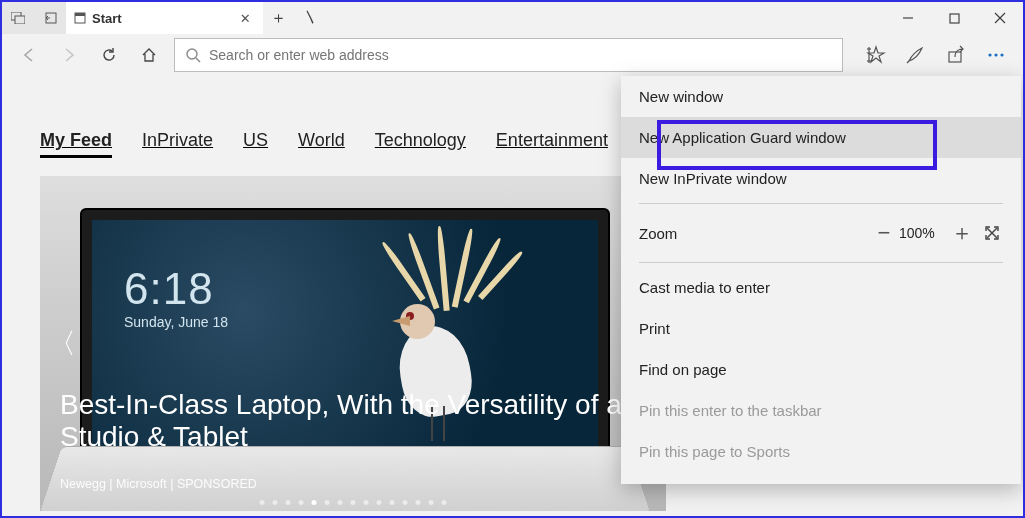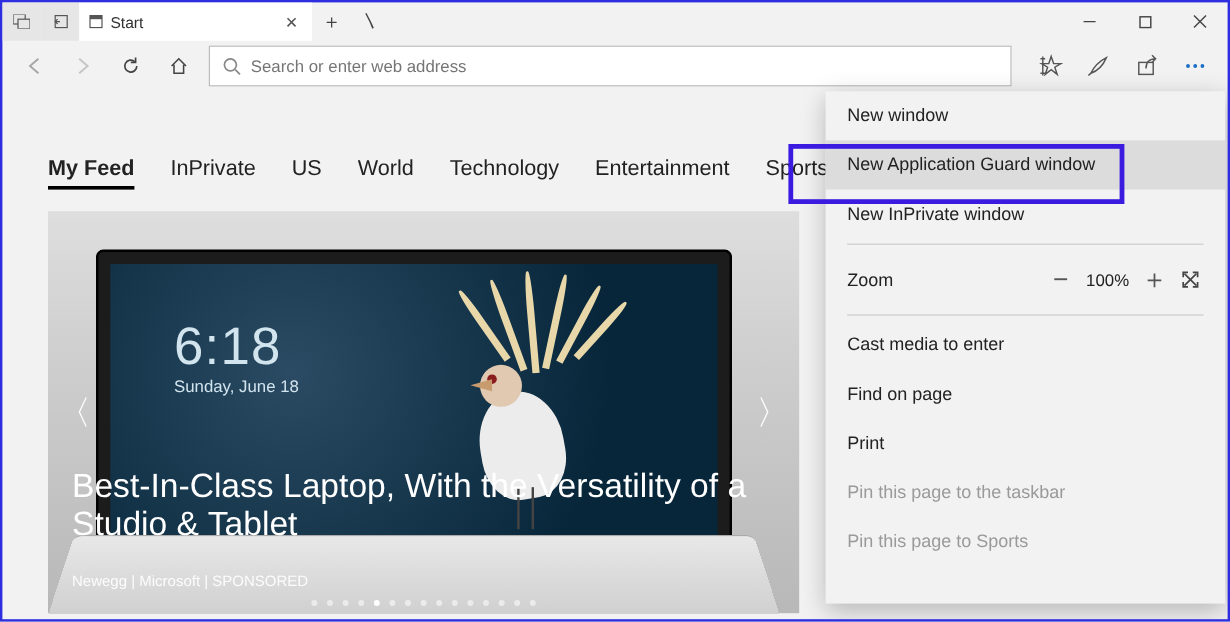--- a/index.html
+++ b/index.html
@@ -7,51 +7,51 @@
   body { border: 2px solid #2e2ee0; background: #f2f2f2; position: relative; }
 
   
   .titlebar { height: 32px; display: flex; align-items: stretch; }
   .tb-left  { display: flex; align-items: center; gap: 0; }
   .tb-sysicon { width: 32px; height: 32px; display:flex;align-items:center;justify-content:center; background:#e6e6e6; }
   .tb-sysicon svg, .tb-sysicon span { font-size:13px; color:#444; }
   .tab { display:flex; align-items:center; background:#fff; height:32px; padding:0 10px 0 8px; gap:6px; }
   .tab .fav { font-size:13px; color:#555; }
   .tab .close { font-size:13px; color:#555; padding:0 2px; }
-  .tab .title { font-size:13px; color:#333; padding-right:110px; }
+  .tab .title { font-size:13px; color:#333; padding-right:110px;font-weight:bold; }
   .tb-btn { width:32px; height:32px; display:flex;align-items:center;justify-content:center; color:#444; font-size:16px;}
   .tb-spacer { flex:1; }
   .win-btn { width:46px; height:32px; display:flex;align-items:center;justify-content:center; color:#444; }
 
   
   .addrbar { height:42px; display:flex; align-items:center; padding:0 12px; gap:10px; }
   .nav-btn { width:30px; height:30px; display:flex;align-items:center;justify-content:center; color:#888; font-size:18px; }
   .addr-input-wrap { flex:1; height:34px; border:1px solid #bcbcbc; background:#fff; display:flex; align-items:center; padding:5px 10px; gap:8px; }
   .addr-input-wrap .search-ico { color:#888; }
   .addr-input { border:none; outline:none; flex:1; font-size:14px; color:#777; background:transparent; }
   .addr-right { display:flex; gap:10px; align-items:center; margin-left:8px; }
   .addr-icon { width:30px; height:30px; display:flex;align-items:center;justify-content:center; color:#555; font-size:18px;}
 
   
-  .content { position:relative; padding:54px 38px 0 38px; }
+  .content { position:relative; padding:54px 38px 0 38px;text-decoration:underline; }
   .feed-tabs { display:flex; gap:30px; font-size:18px; color:#222; }
   .feed-tab { cursor:pointer; padding-bottom:4px; }
   .feed-tab.active { font-weight:700; border-bottom:3px solid #000; }
 
   .hero { position:relative; margin-top:18px; height:335px; width:626px;
           background:linear-gradient(180deg,#dedede 0%,#cfcfcf 35%,#b8b8b8 100%);
           overflow:hidden; color:#fff; }
   
   .laptop { position:absolute; top:32px; left:40px; width:530px; height:290px;
             background:#1c1c1c; border-radius:6px 6px 0 0; border:2px solid #000; }
   .laptop .screen { position:absolute; inset:10px 10px 50px 10px; background:radial-gradient(circle at 30% 40%,#2a4b63 0%,#07263a 70%); }
   .laptop .kbd { position:absolute; left:-20px; right:-20px; bottom:-20px; height:70px;
                  background:linear-gradient(#e8e8e8,#cfcfcf); border-radius:6px;
                  border-top:1px solid #aaa; transform:perspective(400px) rotateX(25deg); transform-origin:top; }
-  .time { position:absolute; top:88px; left:105px; color:#d2e4ee; }
+  .time { position:absolute; top:88px; left:84px; color:#d2e4ee; }
   .time .hhmm { font-size:44px; font-weight:200; letter-spacing:1px; }
   .time .date { font-size:14px; font-weight:300; }
   
   .bird { position:absolute; top:50px; left:300px; width:220px; height:220px; }
   .bird-body { position:absolute; top:100px; left:60px; width:70px; height:90px; background:#ececec; border-radius:50% 50% 40% 40%; transform:rotate(-10deg);}
   .bird-head { position:absolute; top:78px; left:60px; width:35px; height:35px; background:#e0c9b0; border-radius:50%; }
   .bird-head::after{content:"";position:absolute;top:8px;left:6px;width:8px;height:8px;background:#8a1d1d;border-radius:50%;}
   .bird-beak{position:absolute;top:90px;left:52px;width:0;height:0;border-top:5px solid transparent;border-bottom:5px solid transparent;border-right:18px solid #c79b6d;}
   .bird-legs{position:absolute;top:180px;left:85px;width:40px;height:40px;}
   .bird-legs::before,.bird-legs::after{content:"";position:absolute;top:0;width:2px;height:35px;background:#444;}
@@ -63,31 +63,31 @@
   .arrow.right{ right:4px; }
 
   .hero-text { position:absolute; left:20px; bottom:20px; right:20px;}
   .hero-title { font-size:28px; font-weight:300; line-height:1.15; }
   .hero-sub   { font-size:12.5px; margin-top:24px; opacity:.92; }
   .dots { position:absolute; bottom:6px; left:50%; transform:translateX(-50%); display:flex; gap:8px;}
   .dots span { width:5px; height:5px; border-radius:50%; background:rgba(255,255,255,.55);}
   .dots span.active{ background:#fff; }
 
   
-  .flyout { position:absolute; top:74px; right:2px; width:333px; background:#f2f2f2;
-            box-shadow:0 6px 20px rgba(0,0,0,.25); font-size:15px; color:#222; padding-bottom:31px;margin-left:25px;}
+  .flyout { position:absolute; top:74px; right:2px; width:400px; background:#f2f2f2;
+            box-shadow:0 6px 20px rgba(0,0,0,.25); font-size:15px; color:#222; padding-bottom:12px;margin-left:25px;}
   .fly-item { padding:12px 18px; cursor:pointer; display:flex; align-items:center;}
   .fly-item.hover { background:#dcdcdc; }
   .fly-item.disabled { color:#9a9a9a; cursor:default; }
   .fly-sep { height:1px; background:#ccc; margin:4px 18px; }
   .highlight-box { position:absolute; border:4px solid #3b1be0; pointer-events:none; }
   .zoom-row { padding:10px 14px 10px 18px; display:flex; align-items:center;}
   .zoom-row .label{ flex:1; }
   .zoom-row .zbtn{ width:30px;height:30px;display:flex;align-items:center;justify-content:center;color:#555;font-size:22px;cursor:pointer;}
-  .zoom-row .zval{ width:48px; text-align:center; font-size:14px;}
+  .zoom-row .zval{ width:48px; font-size:14px;}
   .zoom-row .full{ width:30px;height:30px;display:flex;align-items:center;justify-content:center;color:#555;cursor:pointer;}
 
   svg { display:block; }
 </style>
 </head>
 <body>
 
 <div class="titlebar">
   <div class="tb-left">
     <div class="tb-sysicon">
@@ -269,19 +269,19 @@
     <span class="full">
       <svg width="16" height="16">
           <path d="M2 6 L2 2 L6 2 M10 2 L14 2 L14 6 M14 10 L14 14 L10 14 M6 14 L2 14 L2 10" fill="none" stroke="#444" stroke-width="1.4"></path>
           <line x1="3" y1="3" x2="13" y2="13" stroke="#444" stroke-width="1.4"></line>
           <line x1="13" y1="3" x2="3" y2="13" stroke="#444" stroke-width="1.4"></line>
         </svg>
     </span>
   </div>
   <div class="fly-sep"></div>
   <div class="fly-item">Cast media to enter</div>
+  <div class="fly-item">Print</div>
   <div class="fly-item">Find on page</div>
-  <div class="fly-item">Print</div>
-  <div class="fly-item disabled">Pin this page to the taskbar</div>
+  <div class="fly-item disabled">Pin this enter to the taskbar</div>
   <div class="fly-item disabled">Pin this page to Sports</div>
 </div>
 
 <div class="highlight-box" style="top:118px; left:655px; width:280px; height:50px;"></div>
 
 </body></html>

